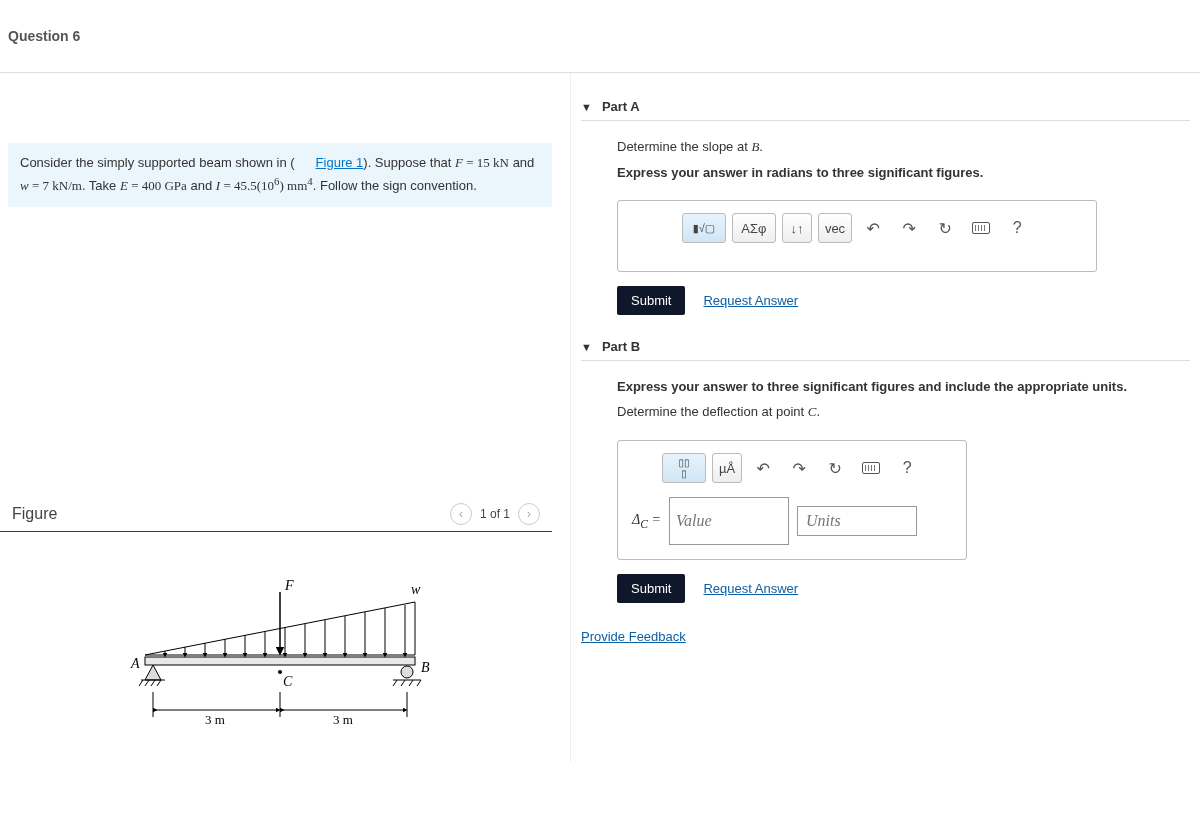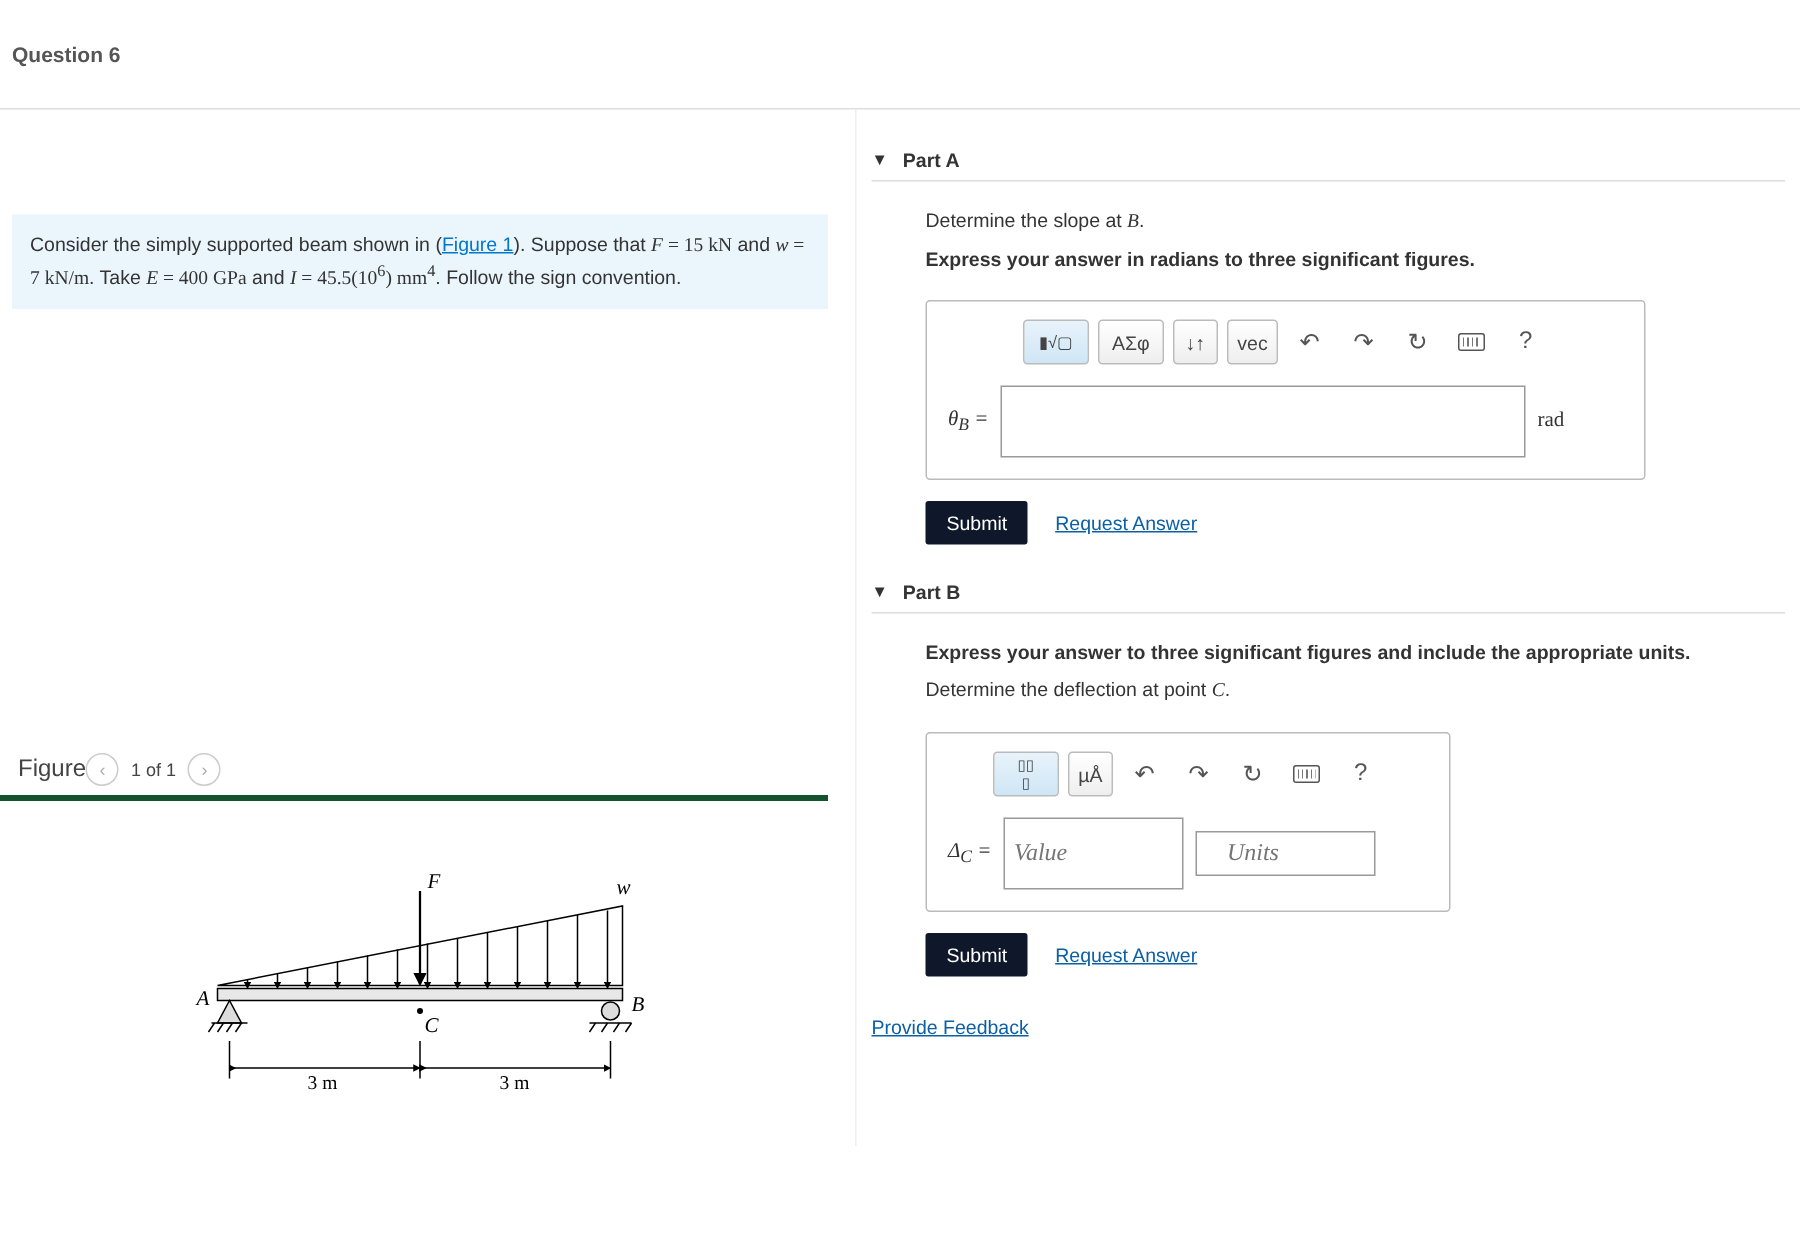--- a/index.html
+++ b/index.html
@@ -2,25 +2,25 @@
 <html><head>
 <meta charset="utf-8">
 <style>
   * { box-sizing: border-box; margin: 0; padding: 0; }
   body { font-family: Arial, Helvetica, sans-serif; font-size: 13px; color: #333; background: #fff; width: 1200px; }
   .q-header { padding: 28px 8px; border-bottom: 1px solid #ddd; font-weight: bold; color: #555; font-size: 14px; }
   .main { display: flex; }
   .left { width: 560px; padding-top: 70px; }
   .right { flex: 1; padding: 20px 10px 20px 10px; border-left: 1px solid #eee; margin-left: 10px; }
   .prompt { background: #eaf6fc; padding: 10px 12px; line-height: 1.55; font-size: 13px; margin: 0 8px 20px 8px; }
-  .prompt a { color: #0077cc; text-decoration: underline; }
+  .prompt a { color: #0077cc; text-decoration: underline; margin-left: 21px; }
   .mi { font-family: "Times New Roman", serif; font-style: italic; }
   .mn { font-family: "Times New Roman", serif; }
   .rm { font-family: "Times New Roman", serif; font-style: normal; }
-  .figure-head { display: flex; align-items: center; padding: 6px 12px; border-bottom: 4px solid #14532d; margin: 290px 8px 0 0; }
+  .figure-head { display: flex; justify-content: space-between; align-items: center; padding: 6px 12px; border-bottom: 1px solid #14532d; margin: 290px 8px 0 0; }
   .figure-head h3 { font-weight: normal; font-size: 16px; color: #444; }
   .fig-nav { display: flex; align-items: center; gap: 8px; font-size: 12px; color: #444; }
   .nav-btn { width: 22px; height: 22px; border: 1px solid #ccc; border-radius: 50%; background: #fff; display: flex; align-items: center; justify-content: center; color: #aaa; cursor: pointer; font-size: 12px; }
   .figure-body { padding: 40px 30px 20px 30px; display: flex; justify-content: center; }
   .beam-svg { width: 330px; height: 170px; }
 
   .part { margin-bottom: 18px; }
   .part-header { display: flex; align-items: center; gap: 10px; padding: 6px 0; border-bottom: 1px solid #ddd; margin-bottom: 18px; }
   .tri { font-size: 11px; color: #333; }
   .part-header b { font-size: 13px; }
@@ -30,21 +30,21 @@
   .answer-box { border: 1px solid #bbb; border-radius: 3px; padding: 12px 14px 14px 14px; margin-top: 10px; display: inline-block; }
   .toolbar { display: flex; gap: 6px; align-items: center; justify-content: center; margin-bottom: 14px; }
   .tb { height: 30px; min-width: 30px; padding: 0 6px; border: 1px solid #bbb; border-radius: 3px; background: linear-gradient(#fff,#eee); display: flex; align-items: center; justify-content: center; font-size: 13px; color: #444; cursor: pointer; }
   .tb.noborder { border: none; background: none; font-size: 16px; color: #555; }
   .tb.wide { min-width: 44px; }
   .tb.blueish { background: linear-gradient(#e8f3fb,#cfe6f6); }
   .answer-row { display: flex; align-items: center; gap: 8px; }
   .lhs { font-family: "Times New Roman", serif; font-style: italic; font-size: 14px; }
   .ans-input { height: 48px; border: 1px solid #999; padding: 2px 6px; font-size: 14px; }
   .unit-suffix { font-family: "Times New Roman", serif; font-size: 14px; }
-  .unit-input { height: 30px; width: 120px; border: 1px solid #999; padding: 2px 20px; font-family: "Times New Roman", serif; font-style: italic; font-size: 16px; color: #701a75; }
+  .unit-input { height: 30px; width: 120px; border: 1px solid #999; padding: 2px 8px; font-family: "Times New Roman", serif; font-style: italic; font-size: 16px; color: #701a75; }
   .actions { margin-top: 14px; display: flex; align-items: center; gap: 18px; }
   .submit { background: #0f172a; color: #fff; border: none; padding: 7px 14px; border-radius: 2px; font-size: 13px; cursor: pointer; }
   .link { color: #0b5fa5; text-decoration: underline; font-size: 13px; cursor: pointer; }
   .provide { color: #0b5fa5; text-decoration: underline; font-size: 13px; margin-top: 8px; display: inline-block; cursor: pointer; }
   .kbd-icon { display:inline-block; width:18px; height:12px; border:1px solid #555; border-radius:2px; position:relative; }
   .kbd-icon::before { content:""; position:absolute; inset:2px; background: repeating-linear-gradient(90deg,#777 0 1px, transparent 1px 3px); }
 </style>
 </head>
 <body>
 
@@ -163,25 +163,20 @@
             <button class="tb">↓↑</button>
             <button class="tb">vec</button>
             <button class="tb noborder">↶</button>
             <button class="tb noborder">↷</button>
             <button class="tb noborder">↻</button>
             <button class="tb noborder">
                 <span class="kbd-icon"></span>
               </button>
             <button class="tb noborder">?</button>
           </div>
-          <div class="answer-row">
-            <span class="lhs"><i>θ<sub>B</sub></i> =</span>
-            <input class="ans-input" style="width: 350px;">
-            <span class="unit-suffix">rad</span>
-          </div>
         </div>
 
         <div class="actions">
           <button class="submit">Submit</button>
           <a class="link">Request Answer</a>
         </div>
       </div>
     </div>
 
     

